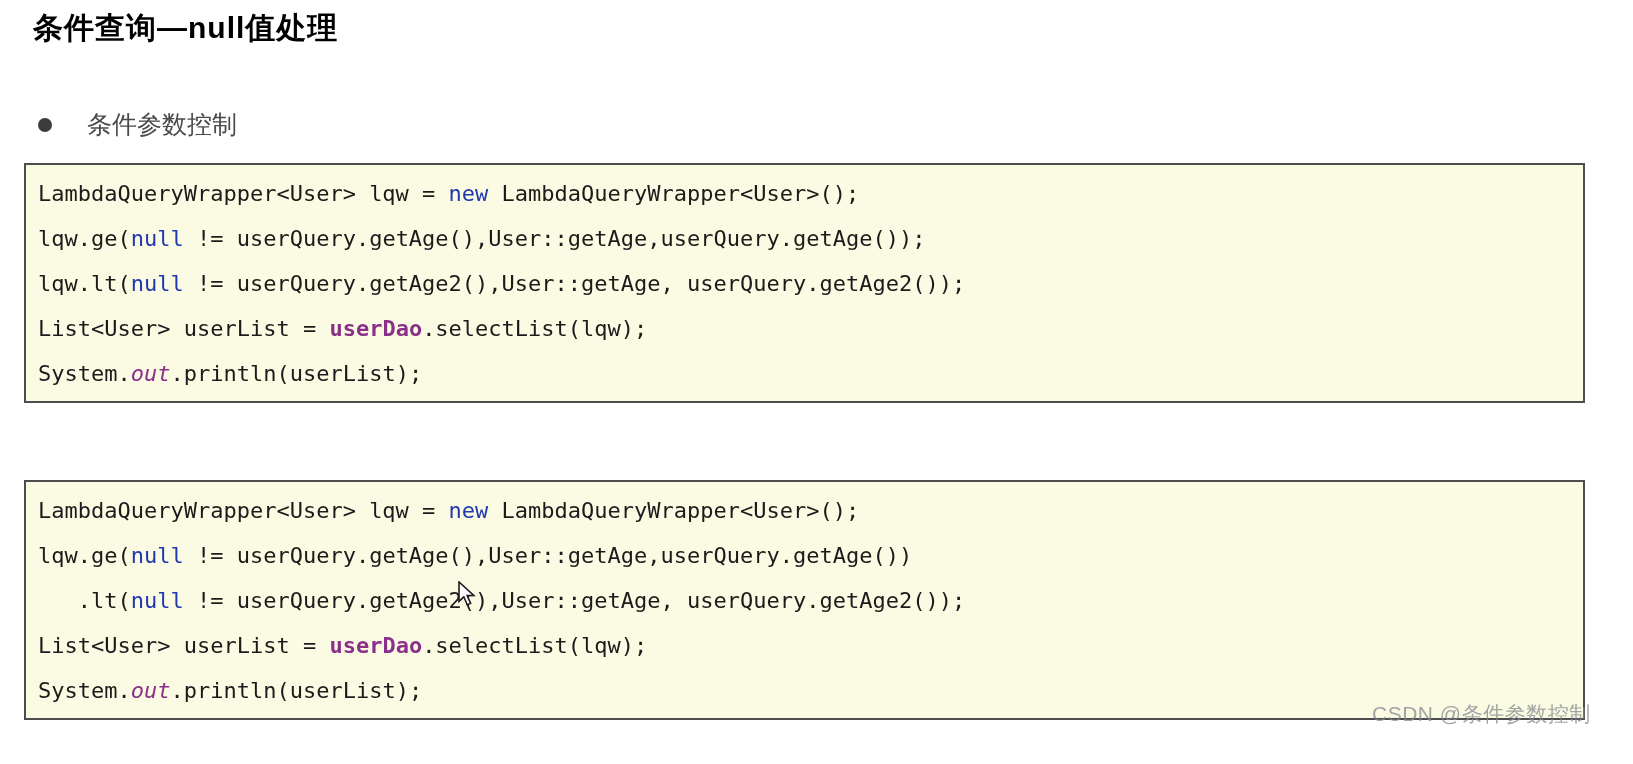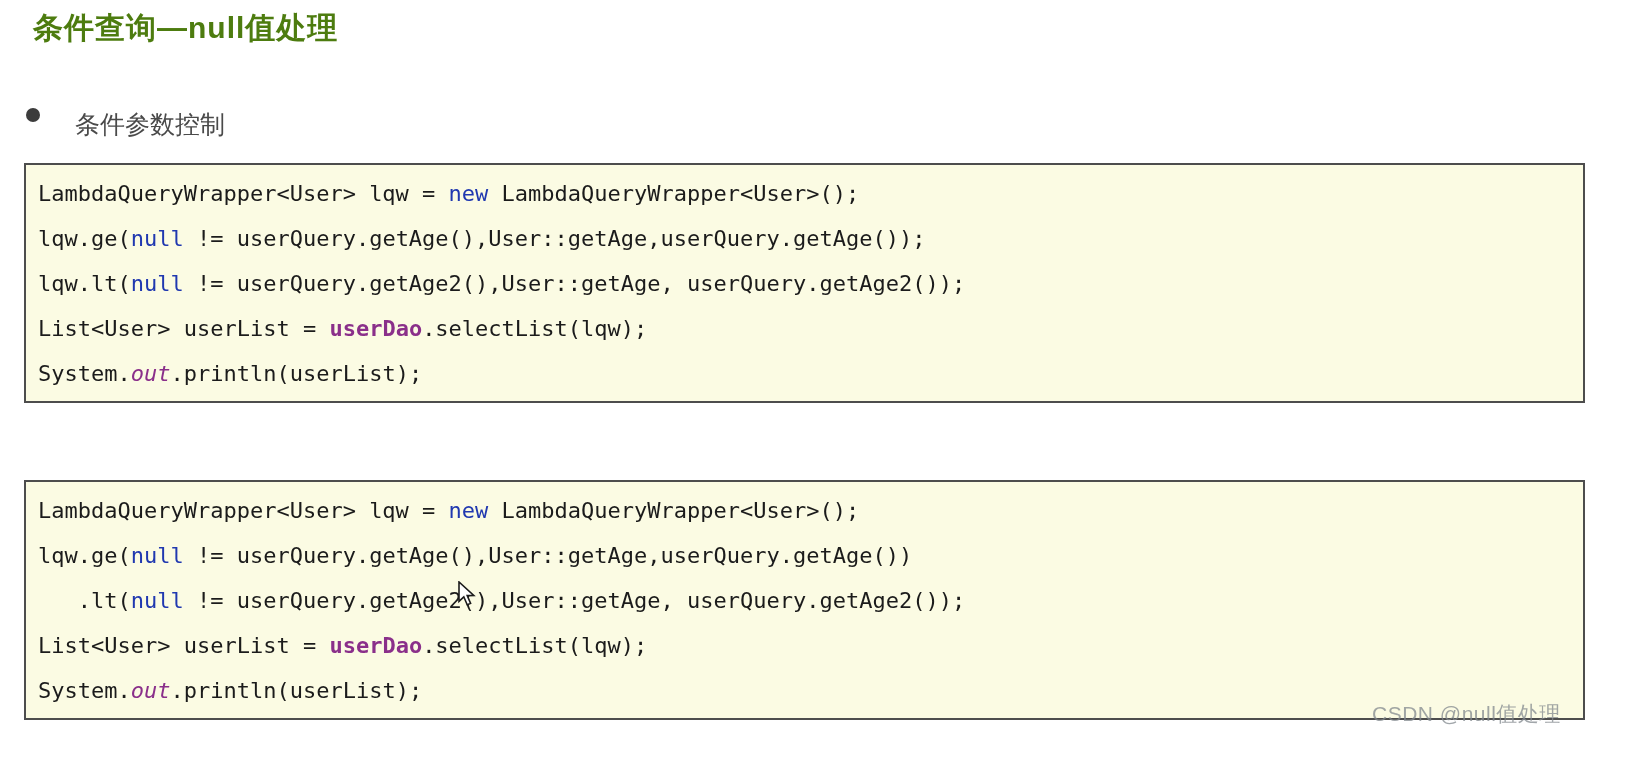--- a/index.html
+++ b/index.html
@@ -6,28 +6,28 @@
   html, body {
     width: 1633px; height: 764px;
     background: #ffffff;
     font-family: "Liberation Sans", sans-serif;
     overflow: hidden;
   }
   .page { position: relative; width: 1633px; height: 764px; background: #ffffff; }
 
   .page-title {
     position: absolute; left: 33px; top: 8px;
-    font-size: 30px; font-weight: bold; color: #4d7c0f;
+    font-size: 30px; font-weight: bold; color: #000000;
     letter-spacing: 1px;
     font-family: "Liberation Sans", sans-serif;
   }
 
   .bullet-row {
-    position: absolute; left: 26px;
-    display: flex; 
+    position: absolute; left: 38px;
+    display: flex; align-items: center;
     color: #4a4a4a; font-size: 25px;
   }
   .bullet-row .dot {
     width: 14px; height: 14px; border-radius: 50%;
     background: #3c3c3c; margin-right: 35px; flex: 0 0 auto;
   }
   .bullet-1 { top: 108px; }
   .bullet-2 { top: 428px; }
 
   .code-block {
@@ -74,15 +74,15 @@
 
 
   <pre class="code-block block-2"><div class="code-line"><span>LambdaQueryWrapper&lt;User&gt; lqw = </span><span class="kw">new</span><span> LambdaQueryWrapper&lt;User&gt;();</span></div><div class="code-line"><span>lqw.ge(</span><span class="kw">null</span><span> != userQuery.getAge(),User::getAge,userQuery.getAge())</span></div><div class="code-line"><span>   .lt(</span><span class="kw">null</span><span> != userQuery.getAge2(),User::getAge, userQuery.getAge2());</span></div><div class="code-line"><span>List&lt;User&gt; userList = </span><span class="mem">userDao</span><span>.selectList(lqw);</span></div><div class="code-line"><span>System.</span><span class="memi">out</span><span>.println(userList);</span></div></pre>
 
   <div class="mouse-cursor">
     <svg width="22" height="26" viewBox="0 0 11 13" xmlns="http://www.w3.org/2000/svg">
       <path d="M0.5 0.5 L0.5 10.2 L2.9 7.9 L4.6 11.9 L6.3 11.2 L4.6 7.3 L7.9 7.2 Z" fill="#ffffff" stroke="#1b1b1b" stroke-width="0.8"></path>
     </svg>
   </div>
 
-  <div class="watermark">CSDN @null值处理</div>
+  <div class="watermark">CSDN @条件参数控制</div>
 
 </div>
 
 </body></html>

